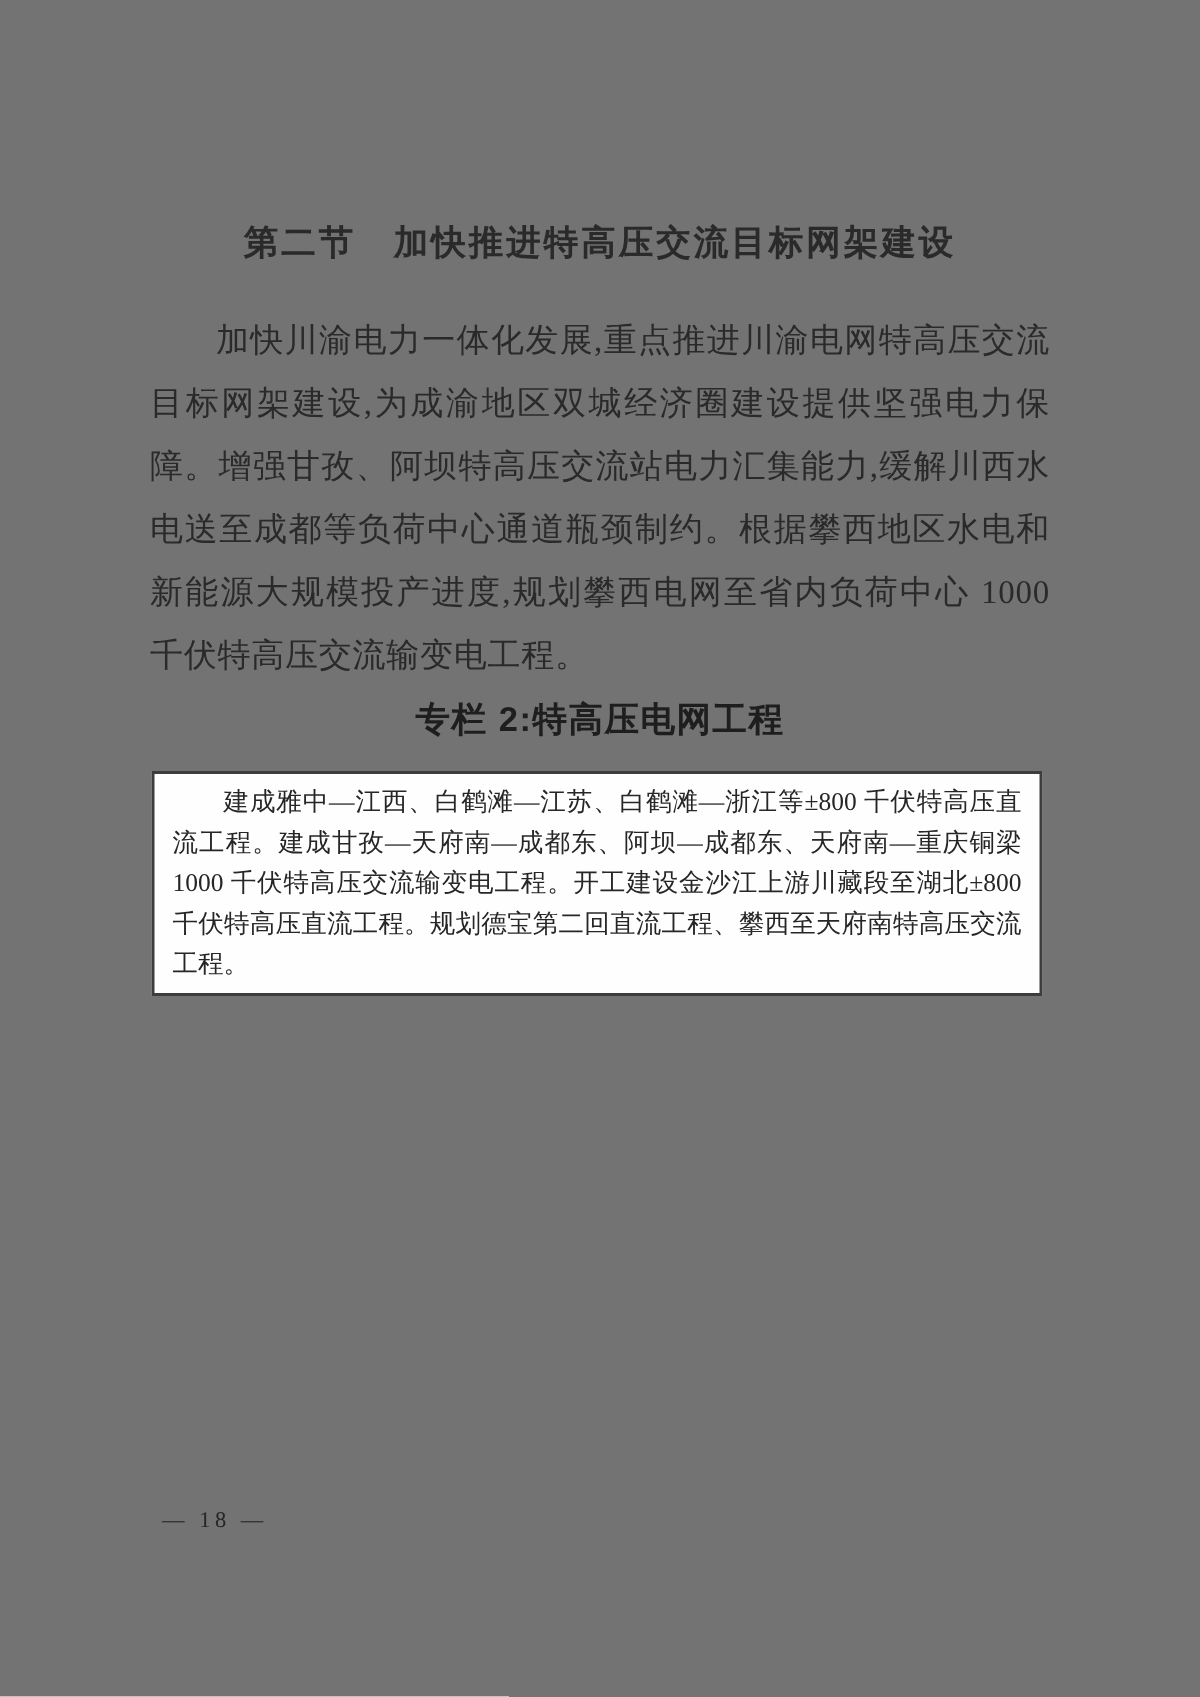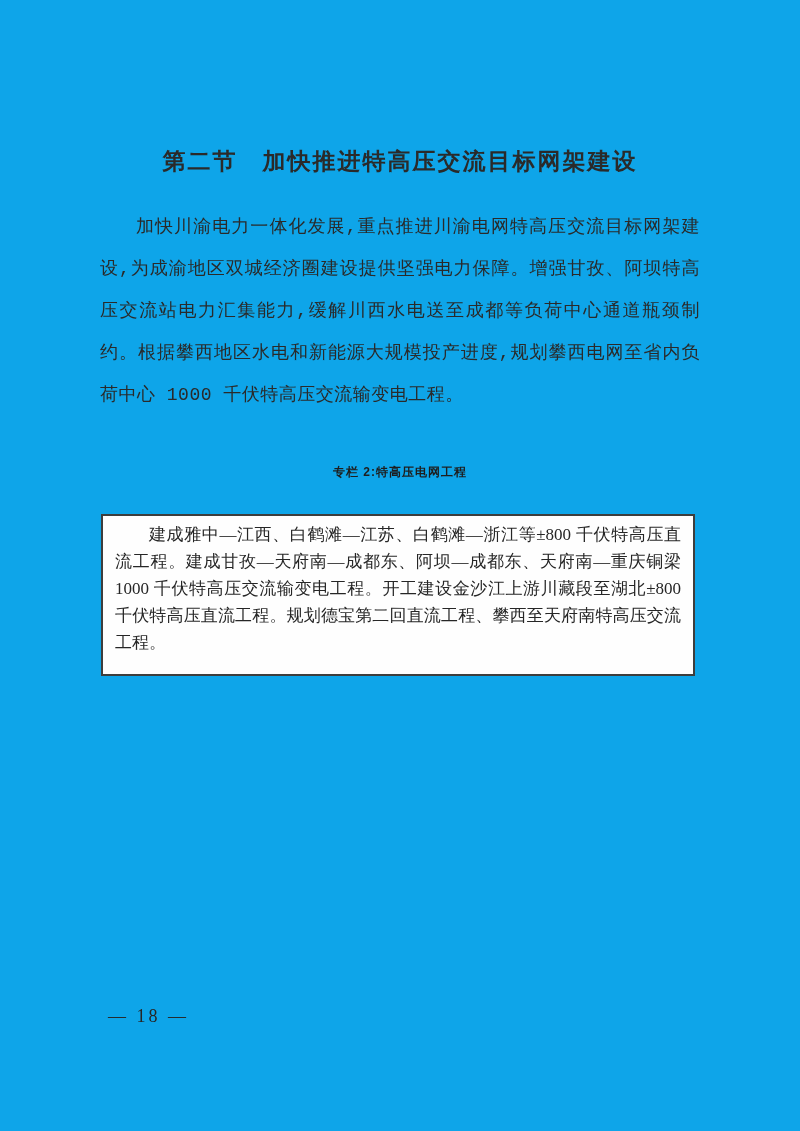--- a/index.html
+++ b/index.html
@@ -4,21 +4,21 @@
 <style>
   html, body {
     margin: 0;
     padding: 0;
     background: #ffffff;
   }
   .page {
     position: relative;
     width: 800px;
     height: 1131px;
-    background: #0ea5e9;
+    background: #737373;
     font-family: "Liberation Serif", "DejaVu Serif", serif;
     color: #2a2a2a;
     overflow: hidden;
   }
   .section-heading {
     position: absolute;
     left: 100px;
     width: 600px;
     text-align: center;
     font-size: 23px;
@@ -27,67 +27,66 @@
     margin: 0;
     white-space: nowrap;
   }
   .heading-1 { top: 146px; }
   .heading-2 { top: 698px; }
   .body-paragraph {
     position: absolute;
     left: 100px;
     width: 600px;
     margin: 0;
-    font-size: 18px;
+    font-size: 22px;
     line-height: 42px;
     text-align: justify;
     text-justify: inter-ideograph;
     text-indent: 2em;
     letter-spacing: 0.5px;
-    font-family: Liberation Mono, monospace;
   }
   .paragraph-1 { top: 206px; }
   .paragraph-2 { top: 760px; }
   .box-title {
     position: absolute;
     top: 464px;
     left: 100px;
     width: 600px;
     text-align: center;
     margin: 0;
     font-family: "Liberation Sans", "DejaVu Sans", sans-serif;
-    font-size: 12px;
+    font-size: 23px;
     font-weight: 700;
     letter-spacing: 1px;
     color: #1e1e1e;
   }
   .feature-box {
     position: absolute;
     top: 514px;
     left: 101px;
     width: 594px;
     box-sizing: border-box;
     border: 2px solid #3d3d3d;
     background: #fefefe;
-    padding: 5px 12px 18px 12px;
+    padding: 5px 12px 6px 12px;
   }
   .feature-box p {
     margin: 0;
     font-size: 17px;
     line-height: 27px;
     text-align: justify;
     text-justify: inter-ideograph;
     text-indent: 2em;
     color: #262626;
   }
   .page-number {
     position: absolute;
     top: 1006px;
     left: 108px;
-    font-size: 18px;
+    font-size: 15px;
     letter-spacing: 3px;
     color: #262626;
     white-space: nowrap;
   }
 </style>
 </head>
 <body>
 
 <div class="page">
 

